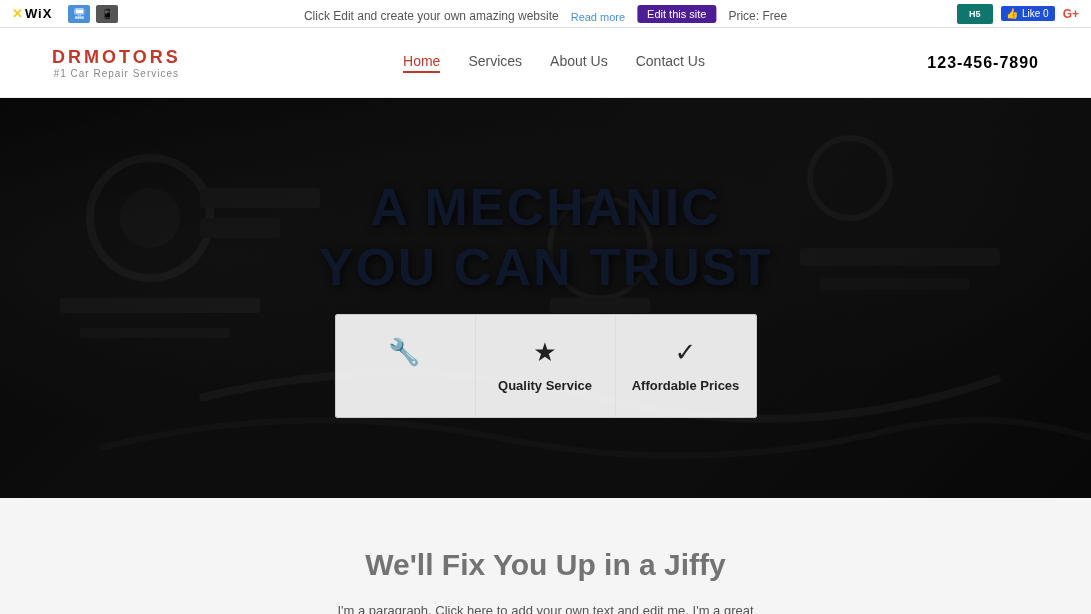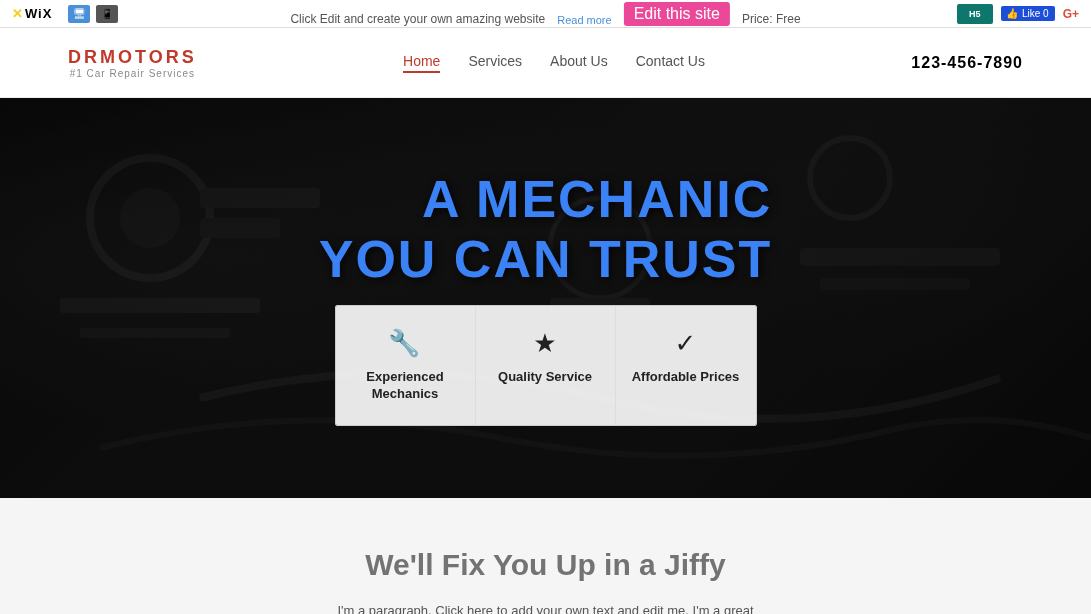--- a/index.html
+++ b/index.html
@@ -46,26 +46,26 @@
       left: 50%;
       transform: translateX(-50%);
       font-size: 12px;
       color: #555;
       display: flex;
       align-items: flex-end;
       gap: 12px;
     }
     .wix-bar-center a { color: #4a90d9; text-decoration: none; font-size: 11px; }
     .edit-btn {
-      background: #ec4899;
+      background: #4c1d95;
       color: white;
       border: none;
       padding: 3px 10px;
       border-radius: 3px;
-      font-size: 16px;
+      font-size: 11px;
       cursor: pointer;
     }
     .wix-bar-right {
       margin-left: auto;
       display: flex;
       align-items: center;
       gap: 8px;
       font-size: 11px;
       color: #555;
     }
@@ -90,21 +90,21 @@
       font-weight: bold;
     }
 
     
     .site-header {
       background: #fff;
       border-bottom: 1px solid #eee;
       height: 70px;
       display: flex;
       align-items: center;
-      padding: 0 68px;
+      padding: 0 52px;
     }
     .logo-area { flex: 0 0 auto; }
     .logo-name {
       font-size: 18px;
       font-weight: bold;
       letter-spacing: 3px;
       color: #333;
     }
     .logo-name span { color: #c0392b; }
     .logo-sub {
@@ -162,22 +162,22 @@
     }
     .hero-bg::after {
       content: '';
       position: absolute;
       inset: 0;
       background: rgba(0,0,0,0.35);
     }
     .hero-content {
       position: relative;
       z-index: 2;
-      text-align: right;
-      color: #3b82f6;
+      text-align: center;
+      color: #0f172a;
       margin-bottom: 16px;
     }
     .hero-title {
       font-size: 52px;
       font-weight: 900;
       text-transform: uppercase;
       letter-spacing: 2px;
       line-height: 1.15;
       text-shadow: 2px 2px 8px rgba(0,0,0,0.8);
     }
@@ -303,21 +303,20 @@
   <div class="hero-content">
     <div class="hero-title">
       <div>A MECHANIC</div>
       <div>YOU CAN TRUST</div>
     </div>
   </div>
   <div class="feature-cards-wrapper">
     <div class="cards-container">
       <div class="feature-card">
         <span class="icon">🔧</span>
-        <div class="label">Experienced Mechanics</div>
       </div>
       <div class="feature-card">
         <span class="icon">★</span>
         <div class="label">Quality Service</div>
       </div>
       <div class="feature-card">
         <span class="icon">✓</span>
         <div class="label">Affordable Prices</div>
       </div>
     </div>

